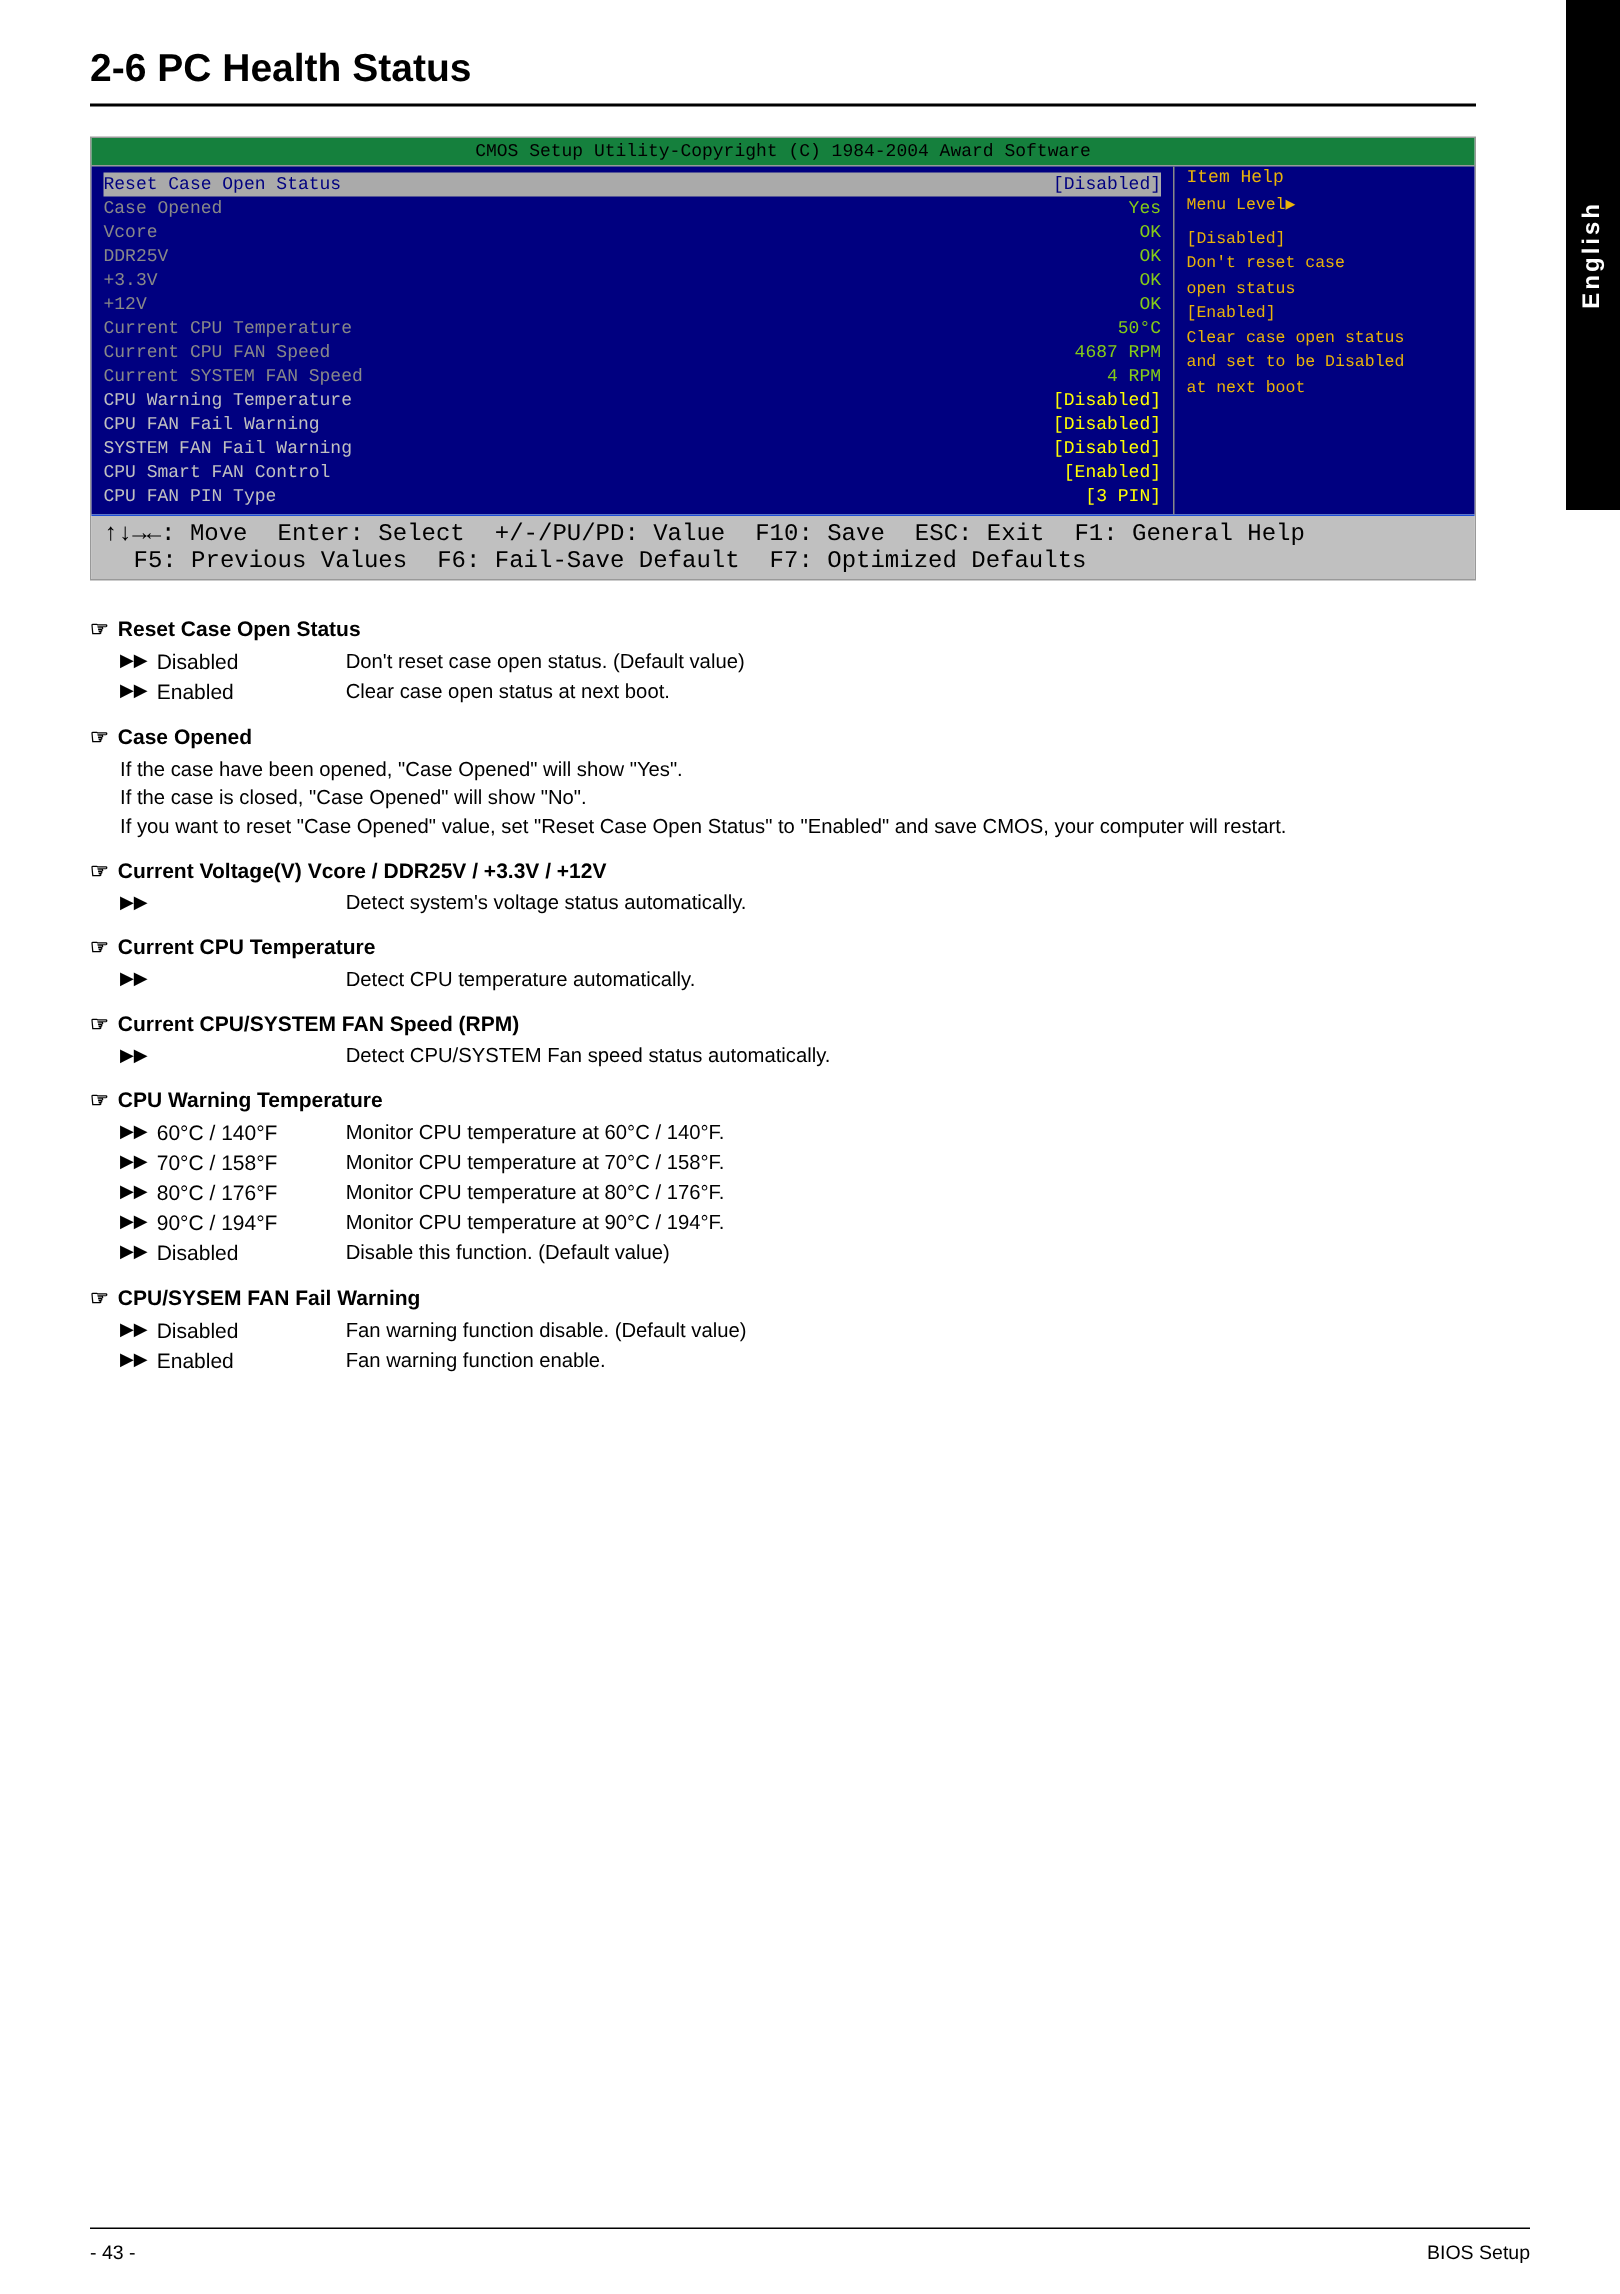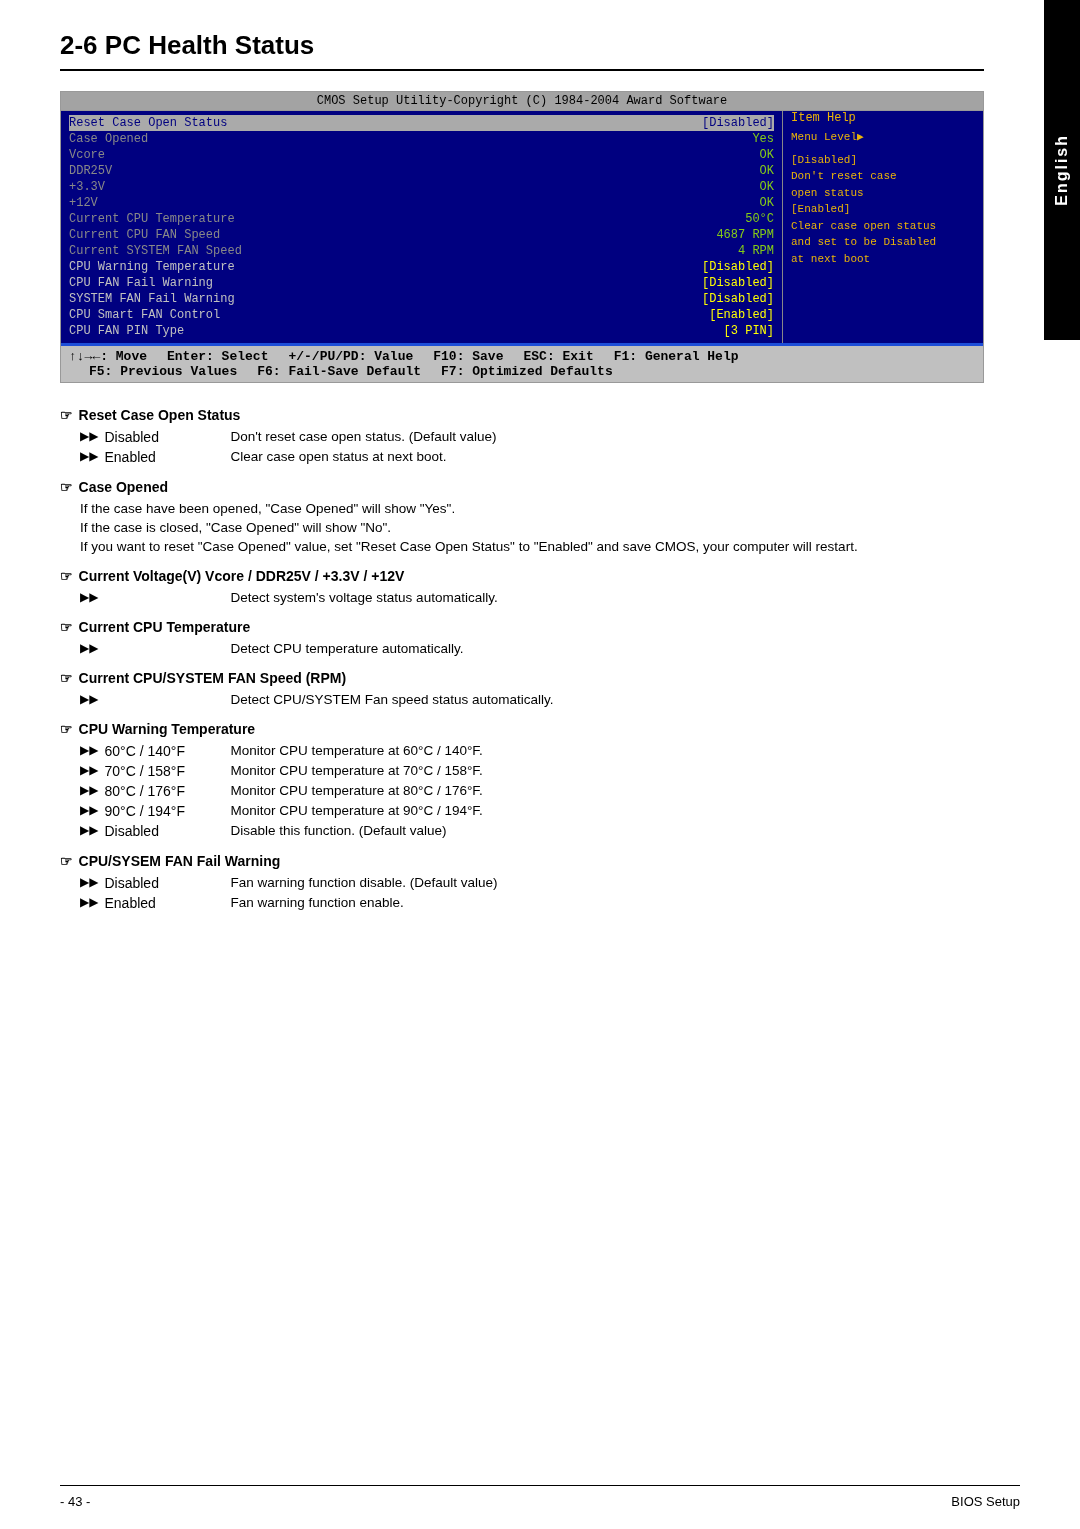--- a/index.html
+++ b/index.html
@@ -50,21 +50,21 @@
     }
 
     
     .bios-box {
       border: 1px solid #999;
       margin-bottom: 24px;
       font-family: 'Courier New', monospace;
       font-size: 12px;
     }
     .bios-header {
-      background: #a3a3a3;
+      background: #15803d;
       text-align: center;
       padding: 2px 0;
       border-bottom: 1px solid #999;
       font-size: 12px;
     }
     .bios-header-sub {
       background: #c0c0c0;
       text-align: center;
       padding: 2px 0;
       border-bottom: 1px solid #999;
@@ -117,27 +117,26 @@
     .bios-item-help-title {
       font-size: 12px;
       margin-bottom: 4px;
     }
     .bios-item-help-content {
       font-size: 11px;
       line-height: 1.5;
     }
     .bios-footer {
       background: #c0c0c0;
-      border-top: 3px solid #1d4ed8;
+      border-top: 1px solid #1d4ed8;
       padding: 3px 8px;
-      font-size: 13px;
+      font-size: 16px;
       display: flex;
       justify-content: space-between;
       flex-wrap: wrap;
-      font-weight: bold;
     }
     .bios-footer-row {
       display: flex;
       gap: 20px;
     }
 
     
     .section {
       margin-bottom: 14px;
     }

